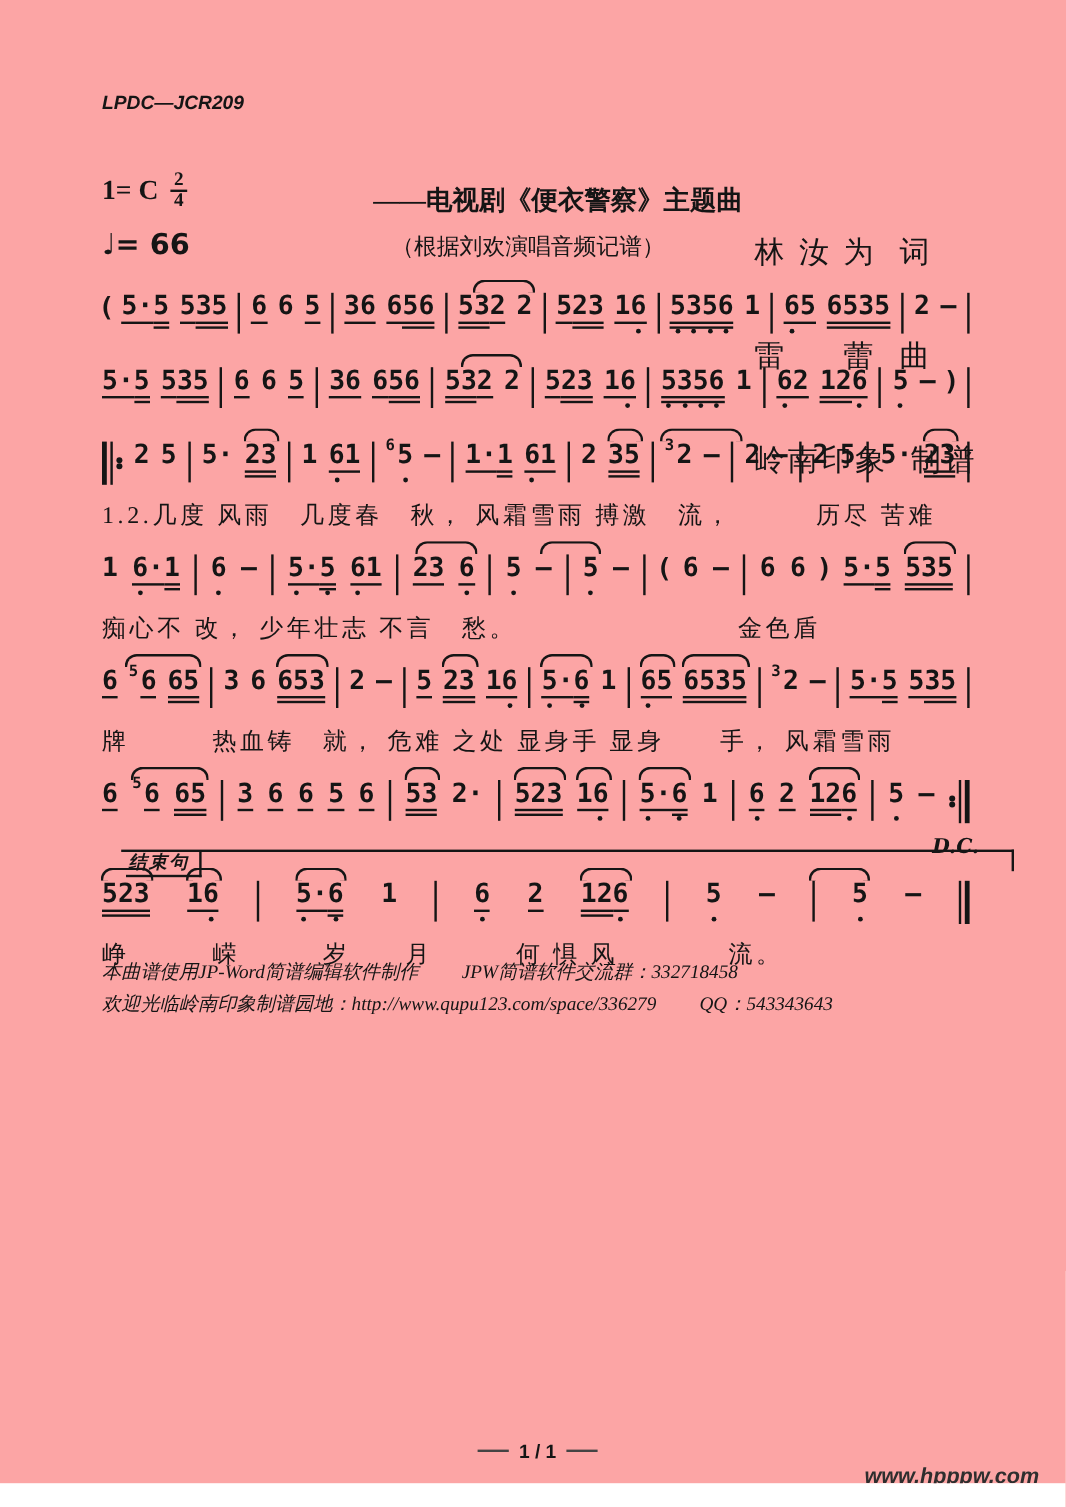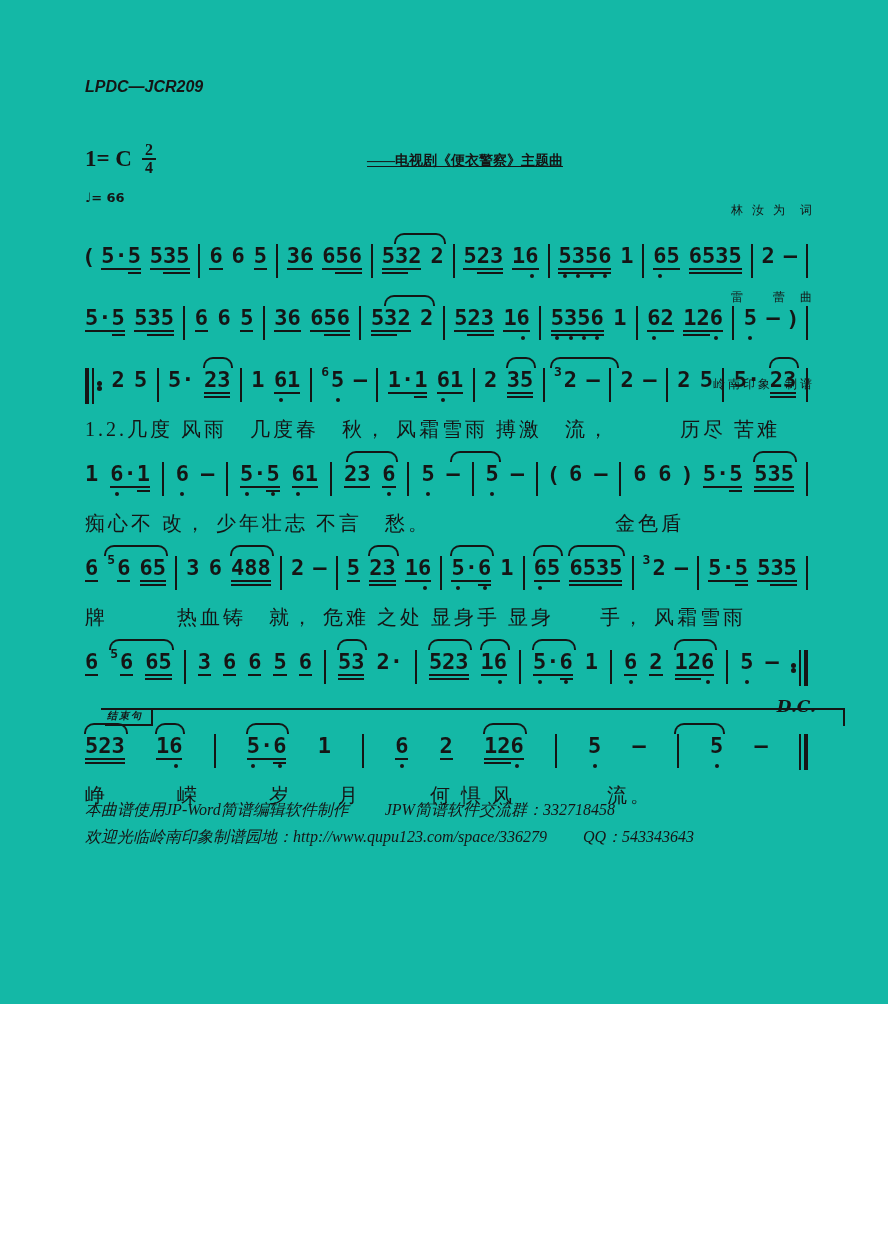--- a/index.html
+++ b/index.html
@@ -1,30 +1,30 @@
 <!DOCTYPE html>
 <html><head>
 <meta charset="utf-8">
 <style>
   html,body{margin:0;padding:0;}
-  #page{position:relative;width:888px;height:1004px;background:#14b8a6;color:#151515;overflow:hidden;
+  #page{position:relative;width:888px;height:1236px;background:#fca5a5;color:#151515;overflow:hidden;
         font-family:"Liberation Serif", serif;}
   
   .code{position:absolute;left:85px;top:78px;font-style:italic;font-weight:bold;font-size:16px;
         font-family:"Liberation Sans",sans-serif;}
   .title{position:absolute;left:85px;top:96px;width:723px;text-align:center;font-size:34px;font-weight:bold;
          font-family:"DejaVu Serif",serif;letter-spacing:6px;}
-  .subtitle{position:absolute;left:85px;top:152px;width:760px;text-align:center;font-size:14px;font-weight:bold;text-decoration:underline;}
+  .subtitle{position:absolute;left:85px;top:152px;width:760px;text-align:center;font-size:22px;font-weight:bold;}
   .transnote{position:absolute;left:60px;top:193px;width:760px;text-align:center;font-size:19px;}
   .keyrow{position:absolute;left:85px;top:142px;font-weight:bold;font-size:23px;display:flex;align-items:center;gap:6px;}
   .frac{display:inline-flex;flex-direction:column;line-height:1;margin-left:4px;}
   .frac i{font-style:normal;font-weight:bold;font-size:16px;text-align:center;padding:0 3px;}
   .frac .den{border-top:2px solid #151515;}
-  .tempo{position:absolute;left:85px;top:190px;font-weight:bold;font-size:13px;font-family:"DejaVu Sans",sans-serif;}
-  .credits{position:absolute;right:73px;top:138px;text-align:right;font-size:12px;line-height:29px;letter-spacing:3px;white-space:pre;}
+  .tempo{position:absolute;left:85px;top:190px;font-weight:bold;font-size:24px;font-family:"DejaVu Sans",sans-serif;}
+  .credits{position:absolute;right:73px;top:138px;text-align:left;font-size:25px;line-height:29px;letter-spacing:3px;white-space:pre;}
   
   #score{position:absolute;left:85px;top:240px;width:723px;}
   .system{position:relative;margin-bottom:16px;}
   .mrow{display:flex;justify-content:space-between;align-items:flex-start;height:46px;
         font-family:"DejaVu Sans Mono",monospace;font-weight:bold;font-size:22px;}
   .group{position:relative;display:inline-flex;align-items:baseline;margin-top:4px;}
   .seg{position:relative;display:inline-block;line-height:1.1;}
   .u1{border-bottom:2px solid #151515;}
   .u2{border-bottom:6px double #151515;}
   .ldot{position:absolute;top:calc(100% + 6px);width:4px;height:4px;border-radius:50%;background:#151515;}
@@ -37,21 +37,21 @@
   .bar{width:2px;height:34px;background:#151515;margin-top:4px;}
   .rb,.re,.fin{display:inline-flex;align-items:center;gap:3px;margin-top:4px;}
   .rb i,.re i,.fin i{display:block;}
   .thick{width:4px;height:36px;background:#151515;}
   .thin{width:2px;height:36px;background:#151515;}
   .dots{display:flex;flex-direction:column;gap:8px;}
   .dot{width:5px;height:5px;border-radius:50%;background:#151515;}
   .lyrics{margin-top:6px;height:26px;font-size:20px;letter-spacing:3px;white-space:pre;}
   .bracket{position:relative;height:16px;margin-left:16px;margin-right:-37px;margin-bottom:4px;
            border-top:2px solid #151515;border-right:2px solid #151515;}
-  .blabel{position:absolute;left:4px;top:-1px;font-size:10px;font-style:italic;font-weight:bold;
+  .blabel{position:absolute;left:4px;top:-1px;font-size:15px;font-style:italic;font-weight:bold;
           padding:0 8px 1px 2px;border-bottom:2px solid #151515;border-right:2px solid #151515;letter-spacing:2px;}
   .dc{position:absolute;right:-8px;top:50px;font-style:italic;font-weight:bold;font-size:17px;
       font-family:"DejaVu Serif",serif;}
   
   .foot1{position:absolute;left:85px;top:800px;font-style:italic;font-size:16px;white-space:pre;}
   .foot2{position:absolute;left:85px;top:827px;font-style:italic;font-size:16px;white-space:pre;}
   .pageno{position:absolute;left:4px;top:1202px;width:100%;text-align:center;font-weight:bold;font-size:16px;
           font-family:"Liberation Sans",sans-serif;}
   .pageno .rule{display:inline-block;width:26px;border-bottom:2px solid #444;vertical-align:middle;margin:0 8px 3px 8px;}
   .watermark{position:absolute;right:22px;top:1220px;font-weight:bold;font-style:italic;font-size:18px;color:#2e2e2e;
@@ -64,20 +64,21 @@
   <div class="code">LPDC—JCR209</div>
   <div class="keyrow">
     <span>1= C</span>
     <span class="frac">
       <i>2</i>
       <i class="den">4</i>
     </span>
   </div>
   <div class="tempo">♩= 66</div>
   <div class="subtitle">——电视剧《便衣警察》主题曲</div>
+  <div class="transnote">（根据刘欢演唱音频记谱）</div>
   <div class="credits">
     <div>林 汝 为  词</div>
     <div>雷　  蕾  曲</div>
     <div>岭南印象  制谱</div>
   </div>
 
   <div id="score">
       <div class="system">
         <div class="mrow">
           <span class="ptxt">(</span>
@@ -398,21 +399,21 @@
             <span class="arc arc2"></span>
           </span>
           <span class="bar"></span>
           <span class="group">
             <span class="seg">3</span>
           </span>
           <span class="group">
             <span class="seg">6</span>
           </span>
           <span class="group">
-            <span class="seg u2">488</span>
+            <span class="seg u2">653</span>
             <span class="arc"></span>
           </span>
           <span class="bar"></span>
           <span class="group">
             <span class="seg">2</span>
           </span>
           <span class="group">
             <span class="seg">–</span>
           </span>
           <span class="bar"></span>

